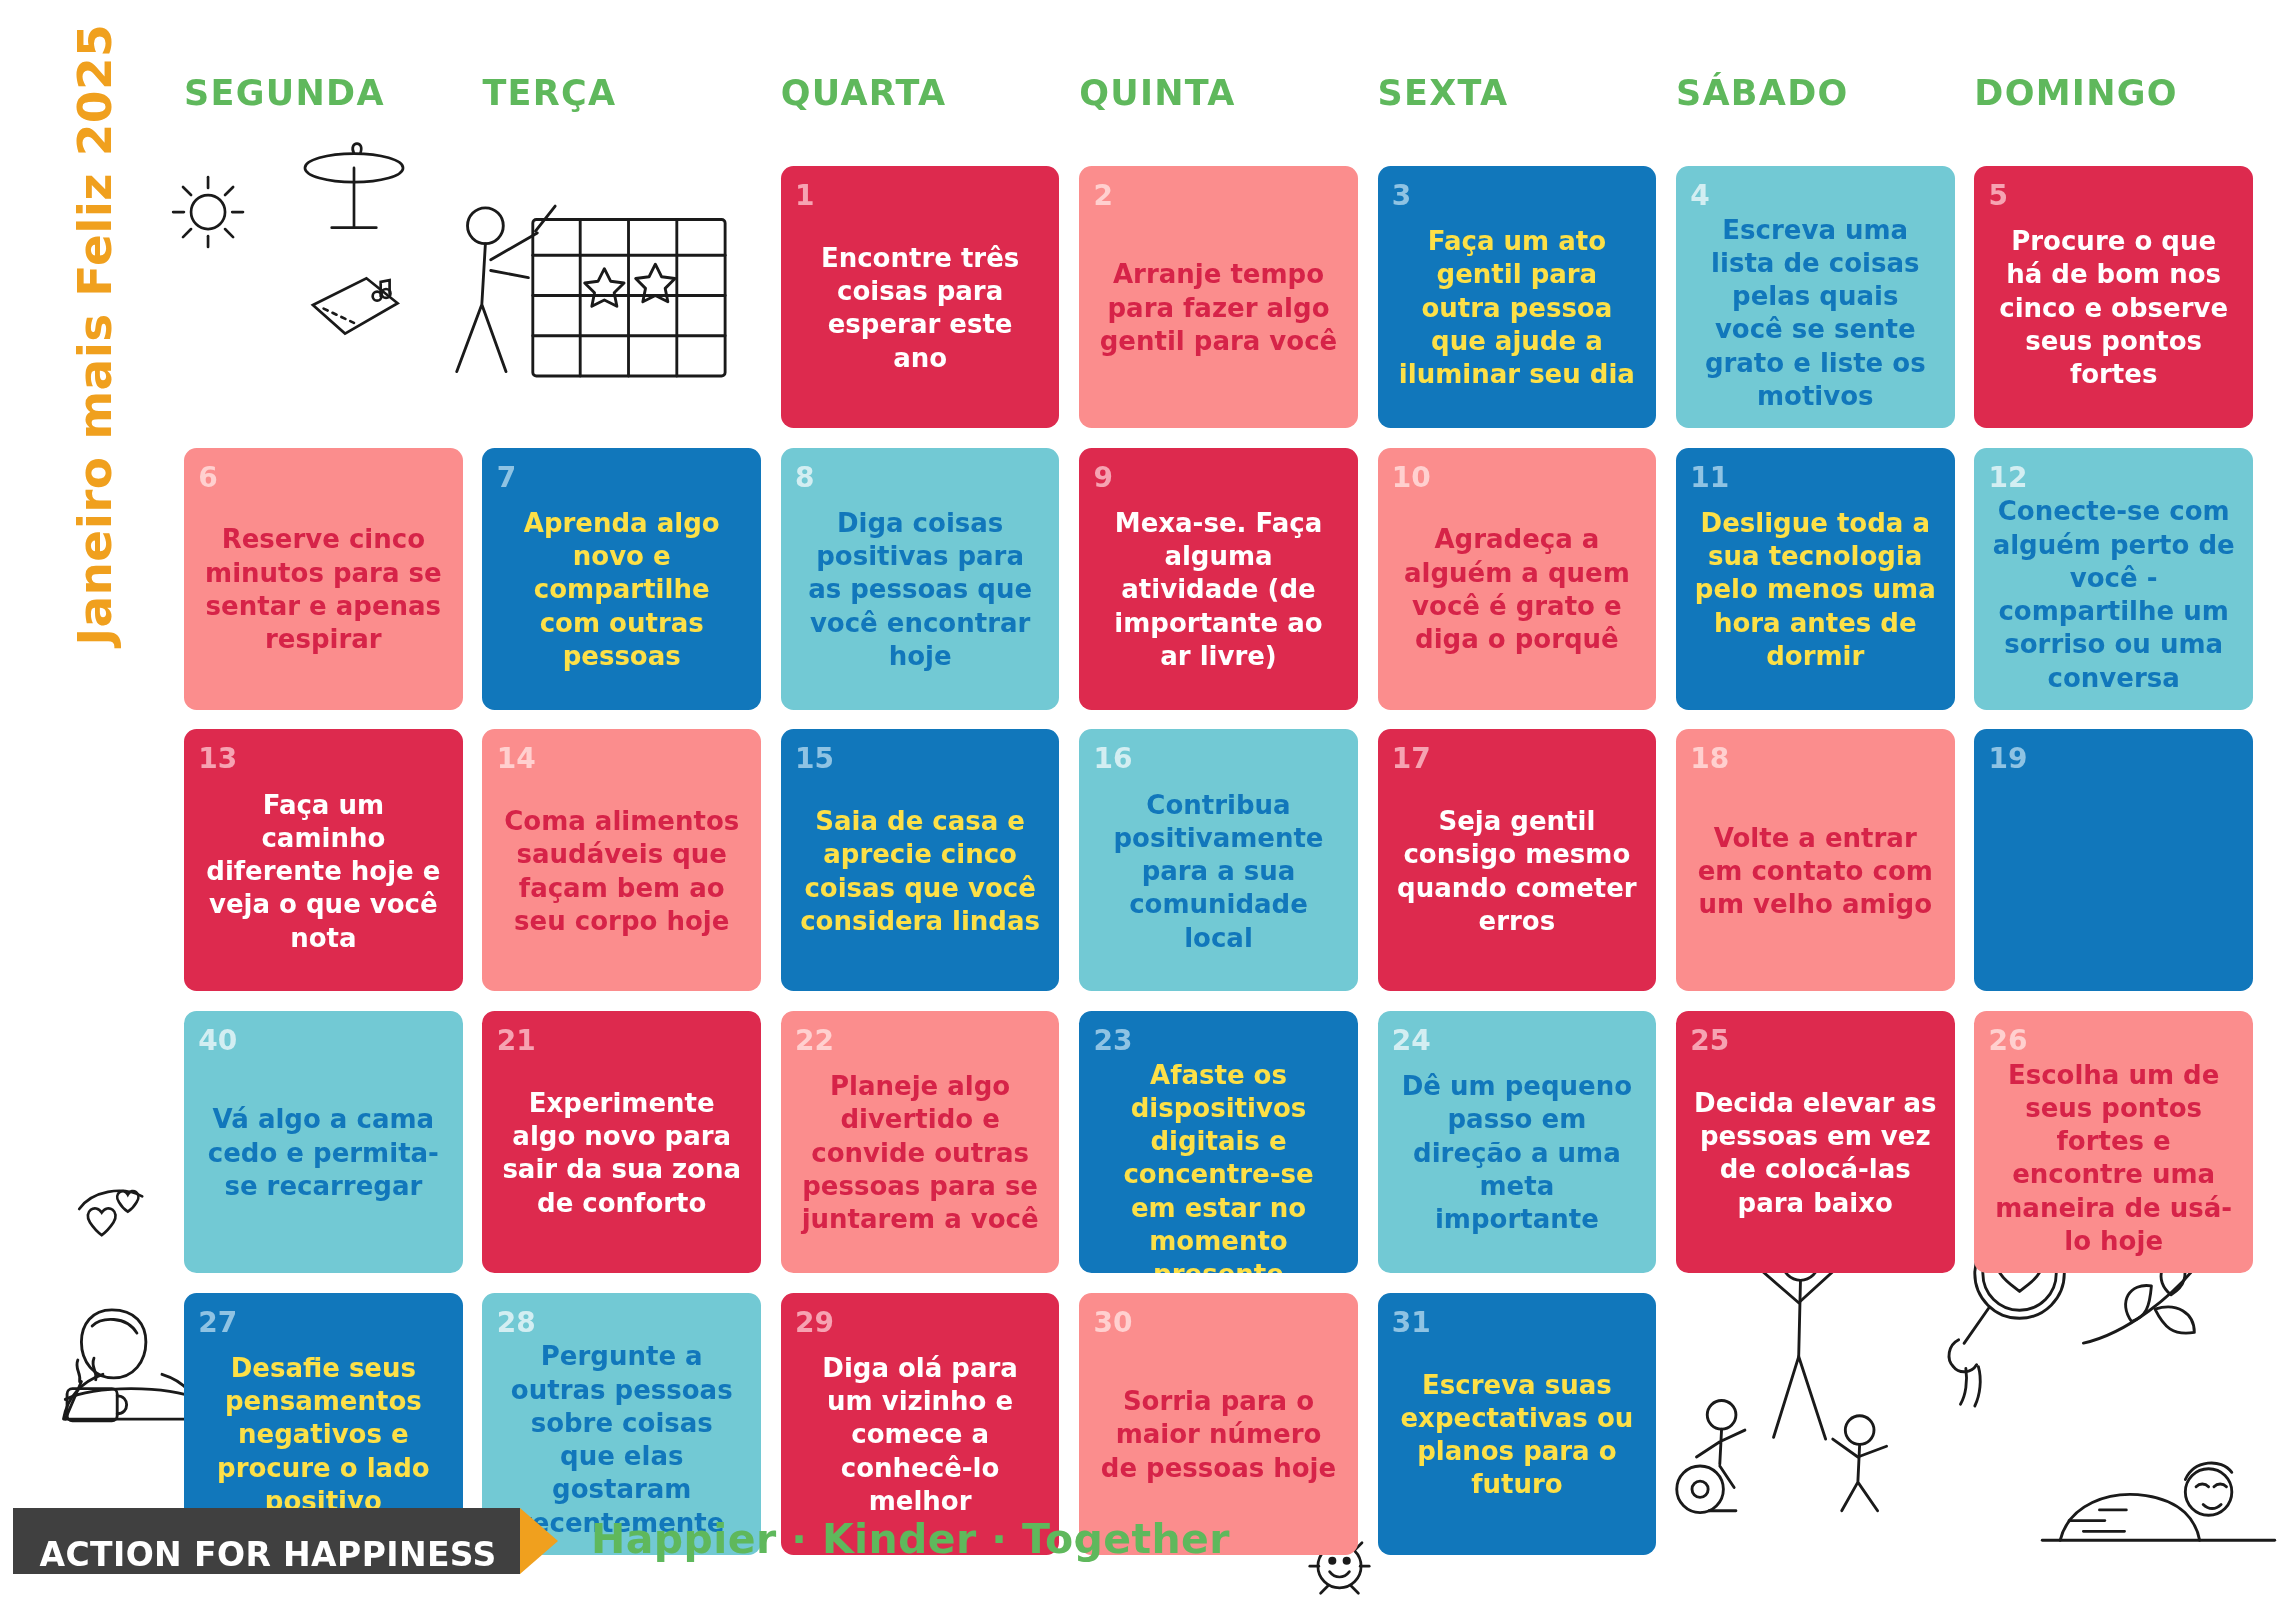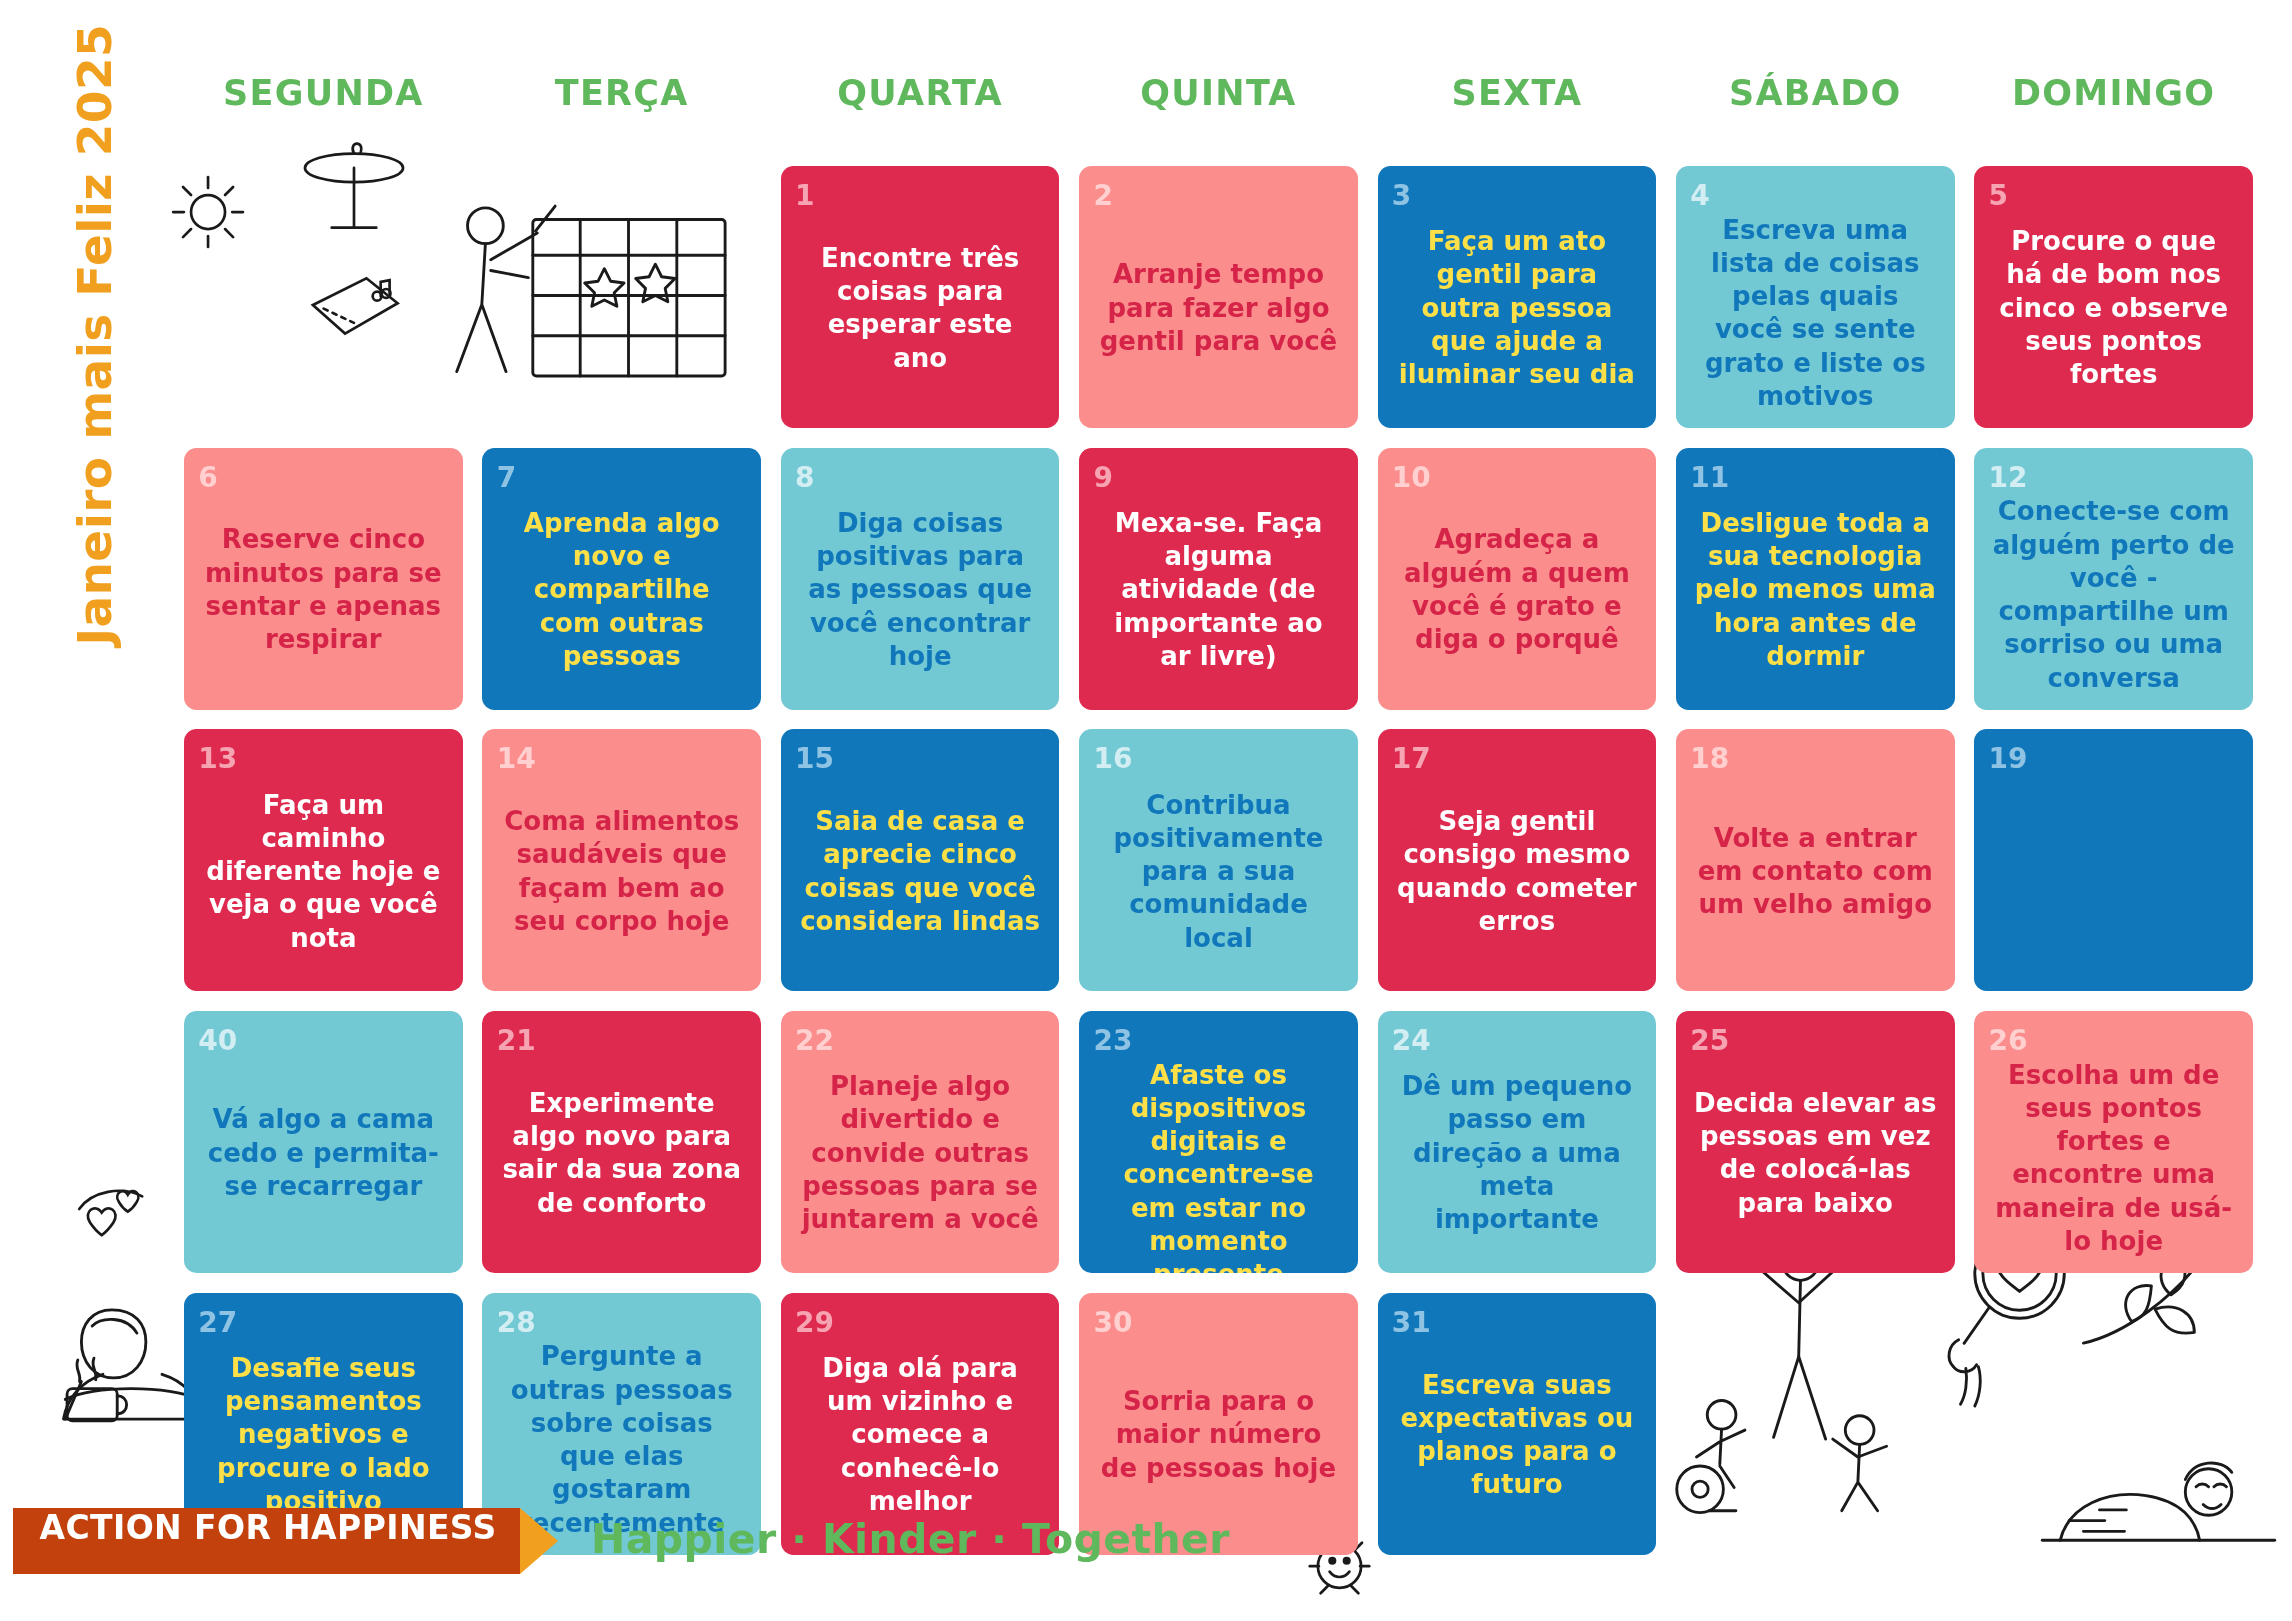--- a/index.html
+++ b/index.html
@@ -26,21 +26,21 @@
   .weekdays {
     position: absolute;
     left: 184px;
     top: 73px;
     width: 2069px;
     display: grid;
     grid-template-columns: repeat(7, 1fr);
     column-gap: 19.7px;
   }
   .weekday {
-    text-align: center;
+    text-align: left;
     color: #5fb85c;
     font-family: "DejaVu Sans", sans-serif;
     font-weight: bold;
     font-size: 35px;
     letter-spacing: 1.3px;
   }
 
   
   .vtitle {
     position: absolute;
@@ -118,24 +118,24 @@
   
   .footer-banner {
     position: absolute;
     left: 12.5px;
     top: 1508px;
     height: 66px;
     display: flex;
     align-items: center;
   }
   .banner-body {
-    background: #c2410c;
+    background: #404040;
     height: 66px;
     display: flex;
-    align-items: flex-start;
+    align-items: flex-end;
     padding: 0 23px 0 27px;
   }
   .banner-body span {
     color: #ffffff;
     font-weight: bold;
     font-size: 33px;
     letter-spacing: 0.4px;
   }
   .banner-arrow {
     width: 0;

